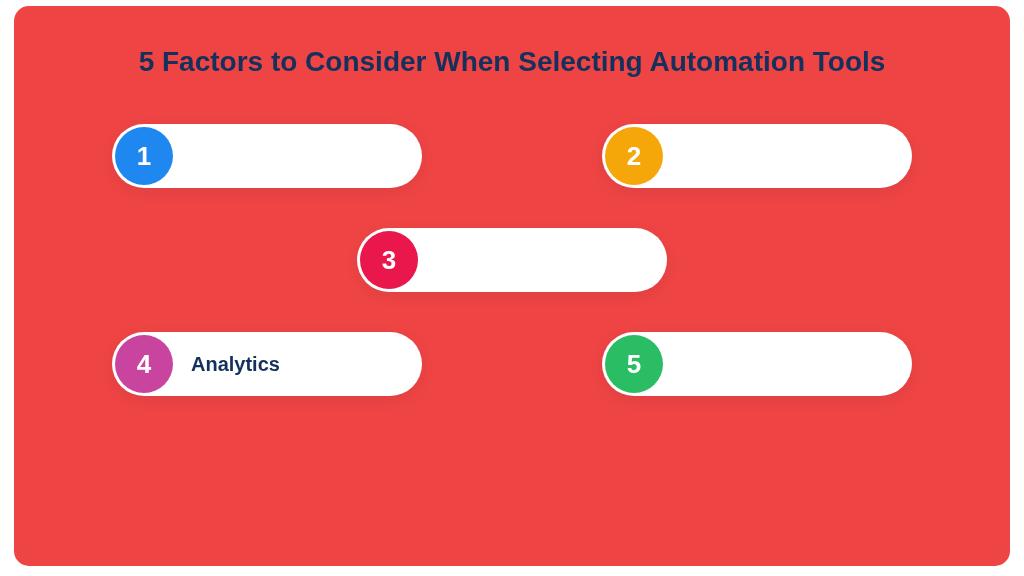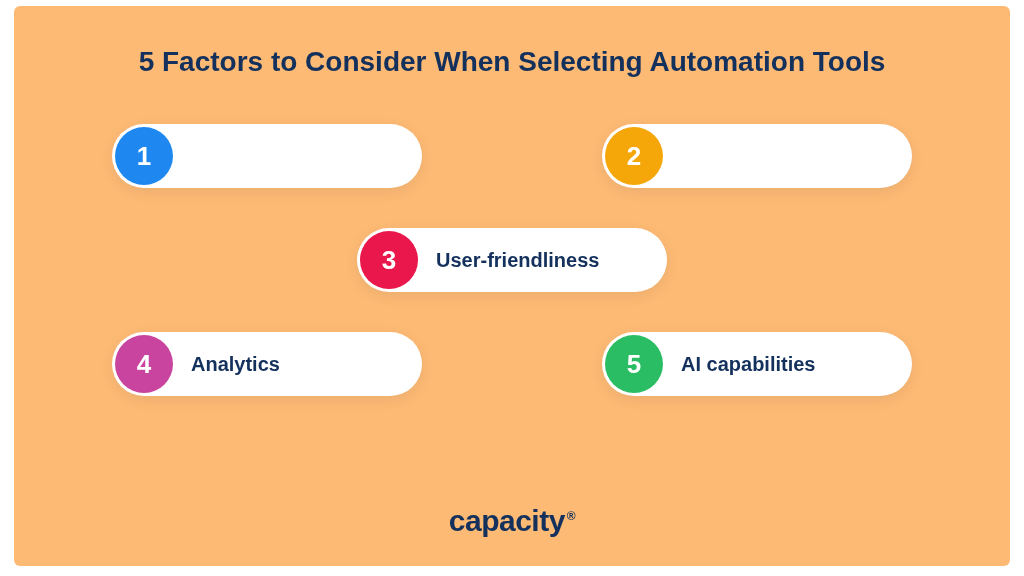--- a/index.html
+++ b/index.html
@@ -1,22 +1,22 @@
 <!DOCTYPE html>
 <html><head>
   <meta charset="utf-8">
   <style>
     * { margin: 0; padding: 0; box-sizing: border-box; }
     html, body { width: 1024px; height: 576px; overflow: hidden; font-family: -apple-system, BlinkMacSystemFont, "Segoe UI", Helvetica, Arial, sans-serif; background: #fff; }
     .card {
       position: absolute;
       left: 14px; top: 6px;
       width: 996px; height: 560px;
-      background: #fdba74;
-      border-radius: 6px;
+      background: #ef4444;
+      border-radius: 15px;
       padding: 40px 60px 30px;
     }
     .title {
       color: #13315c;
       font-size: 28px;
       font-weight: 800;
       text-align: center;
       margin-top: 0;
       margin-bottom: 46px;
     }
@@ -70,31 +70,26 @@
       <div class="badge" style="background:#1e88f0">1</div>
     </div>
     <div class="pill">
       <div class="badge" style="background:#f5a70a">2</div>
     </div>
   </div>
 
   <div class="row row-single">
     <div class="pill">
       <div class="badge" style="background:#e9174b">3</div>
-      <div class="label">User-friendliness</div>
     </div>
   </div>
 
   <div class="row">
     <div class="pill">
       <div class="badge" style="background:#c9449e">4</div>
       <div class="label">Analytics</div>
     </div>
     <div class="pill">
       <div class="badge" style="background:#2bbd63">5</div>
-      <div class="label">AI capabilities</div>
     </div>
   </div>
 
-  <div class="brand">
-    <span>capacity</span><span class="reg">®</span>
-  </div>
 </div>
 
 </body></html>

